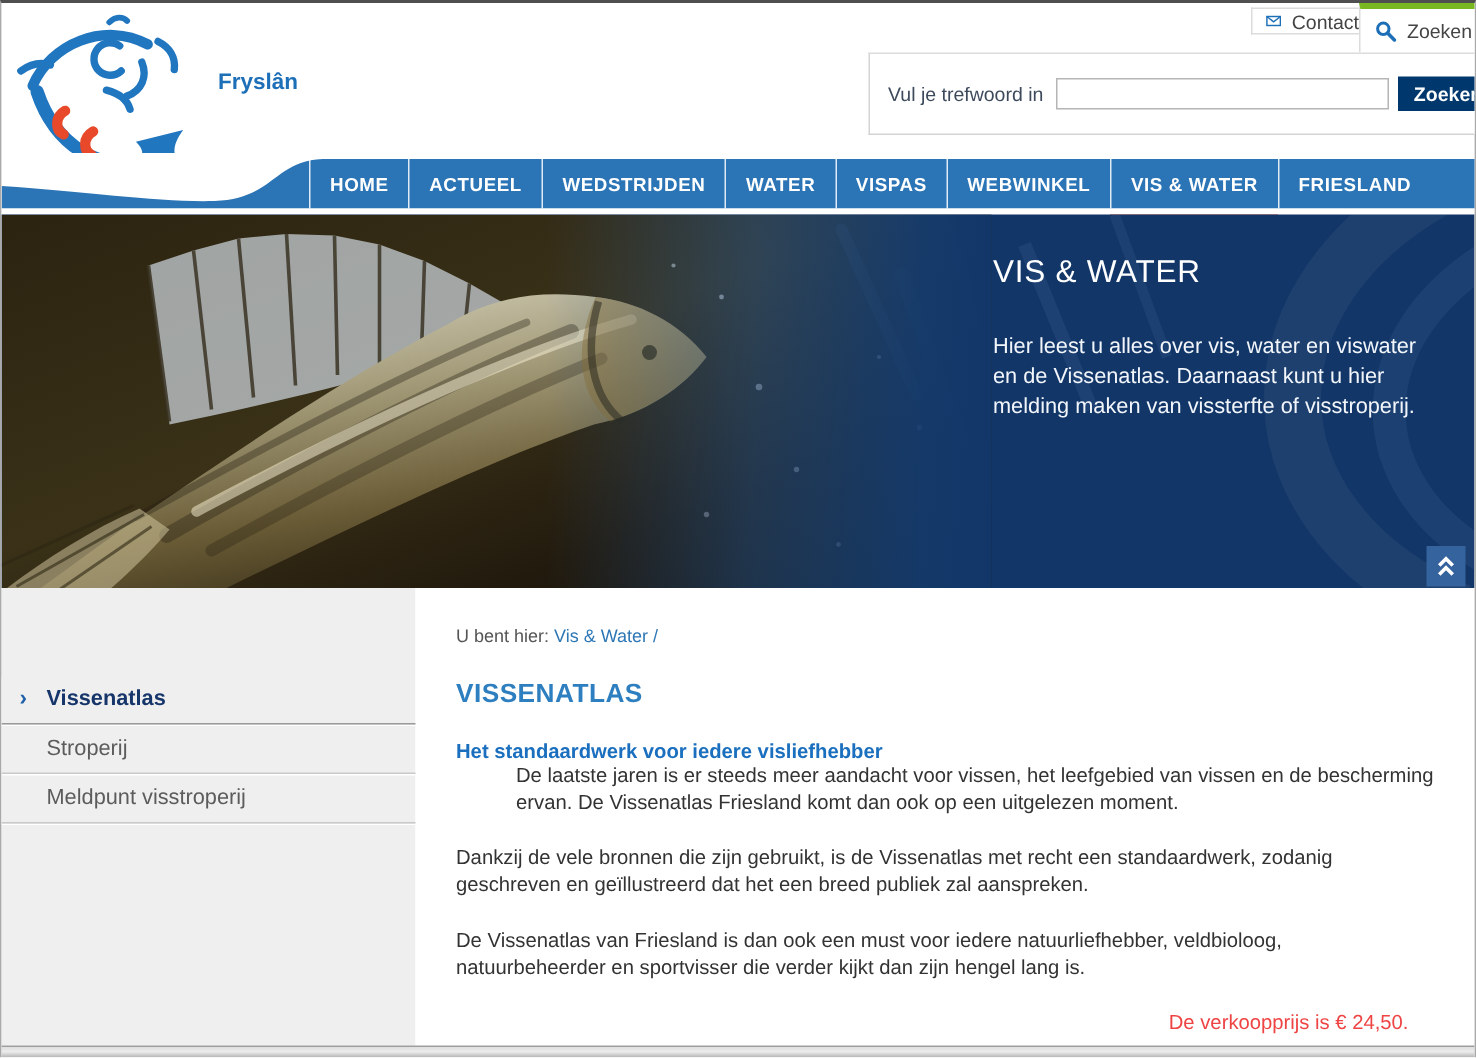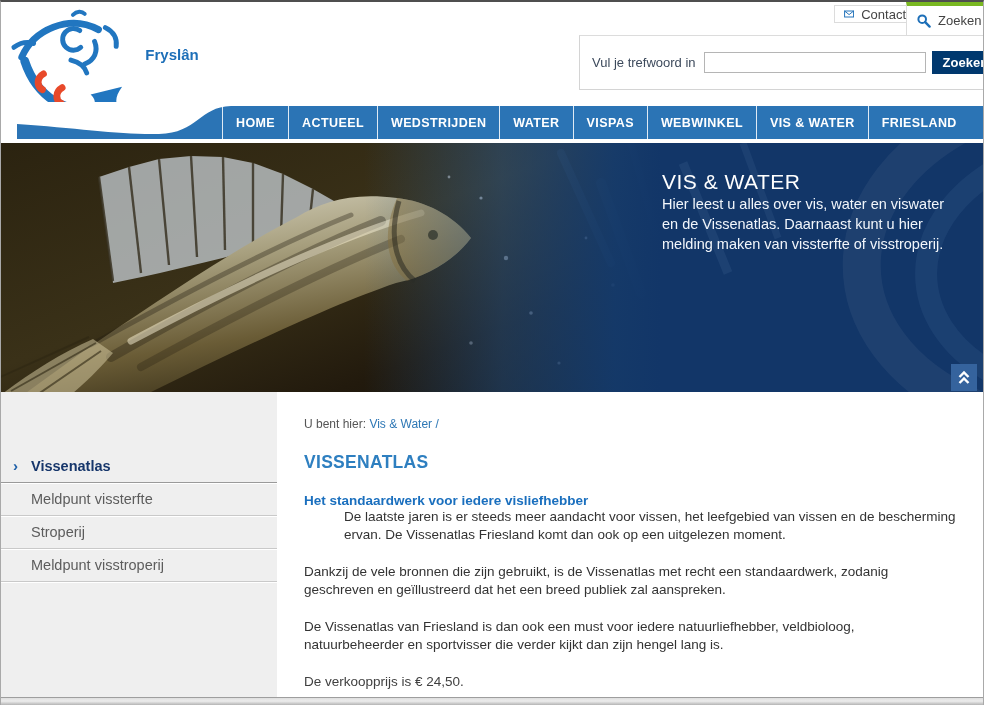--- a/index.html
+++ b/index.html
@@ -23,60 +23,60 @@
                  border-top:4px solid #79b821; border-left:1px solid #dcdcdc; padding-left:10px; }
   .search-panel { position:absolute; left:578px; top:33px; width:482px; height:55px;
                   background:#fff; border:1px solid #d4d4d4; border-top-color:#dcdcdc;
                   display:flex; align-items:center; padding-left:12px; }
   .search-label { font-size:13px; color:#3d4a5c; }
   .search-input { width:222px; height:21px; border:1px solid #b5b5b5; margin-left:8px;
                   font-size:12px; padding:0 4px; }
   .search-btn { margin-left:6px; background:#00386e; color:#fff; border:none;
                 font-size:13px; font-weight:bold; height:23px; padding:0 11px; cursor:pointer; }
   
-  .navzone { position:absolute; top:100px; left:16px; right:0; height:41px; background:#fff; }
+  .navzone { position:absolute; top:100px; left:0; right:0; height:41px; background:#fff; }
   .nav-wave { position:absolute; top:0; left:0; }
   .nav-items { position:absolute; left:205px; top:4px; height:33px; display:flex; }
   .nav-item { position:relative; display:flex; align-items:center; padding:0 13px;
               color:#fff; font-size:12.5px; font-weight:bold; letter-spacing:.4px;
               border-left:1px solid rgba(255,255,255,.85); cursor:pointer; white-space:nowrap; }
   .nav-item.active::after { content:''; position:absolute; left:-1px; right:0; top:100%;
               margin-top:4px; height:5px; background:#e03c1c; }
   
   .hero { position:absolute; top:141px; left:0; right:0; height:249px;
           background:#123668; overflow:hidden; }
   .hero-photo { position:absolute; left:0; top:0; }
   .hero-blend { position:absolute; left:0; top:0; width:660px; height:249px;
     background:linear-gradient(90deg, rgba(18,54,104,0) 55%, rgba(35,90,156,.45) 76%,
                rgba(20,60,112,.92) 93%, #123668 100%); }
   .hero-mark { position:absolute; right:0; top:0; }
   .hero-text { position:absolute; left:661px; top:27px; width:300px; color:#fff; }
   .hero-title { font-size:21px; font-weight:normal; letter-spacing:.5px; }
-  .hero-copy  { font-size:14.5px; line-height:20px; color:#f2f6fb; }
+  .hero-copy  { margin-top:27px; font-size:14.5px; line-height:20px; color:#f2f6fb; }
   .totop { position:absolute; right:6px; top:221px; width:26px; height:27px;
            background:#35639d; display:flex; align-items:center; justify-content:center; cursor:pointer; }
   
   .content { position:absolute; top:390px; left:0; right:0; bottom:8px; display:flex; }
   .sidebar { width:276px; background:#efefef; padding-top:58px; }
   .menu { list-style:none; margin:0; padding:0; }
   .menu li { position:relative; height:33px; display:flex; align-items:center;
              padding-left:30px; font-size:14.5px; color:#5c5c5c; cursor:pointer;
              border-bottom:1px solid #c9c9c9; box-shadow:0 1px 0 #ffffff; }
   .menu li.active { color:#16366b; font-weight:bold; border-bottom-color:#9a9a9a; }
   .menu li.active .arrow { position:absolute; left:12px; top:7px; color:#1d5fa8;
              font-size:15px; font-weight:bold; }
   .main { flex:1; background:#fff; padding:25px 0 0 27px; }
   .crumbs { font-size:12px; color:#555; }
   .crumbs a { color:#2d77b5; text-decoration:none; cursor:pointer; }
   .page-title { margin-top:21px; font-size:17.5px; font-weight:bold; color:#2e7fc0;
                 letter-spacing:.3px; }
   .subhead { margin-top:20px; font-size:13.5px; font-weight:bold; color:#1a6fbe; }
   .para { width:635px; margin:0 0 19px 0; font-size:13.5px; color:#333; line-height:18px; }
   .para.first { margin-top:0;margin-left:40px; }
-  .price { font-size:13.5px; color:#404040; margin-top:0; }
+  .price { font-size:13.5px; color:#ef4444; margin-top:0;text-align:right; }
   
   .bottombar { position:absolute; left:0; right:0; bottom:0; height:8px;
                border-top:1px solid #9e9e9e;
                background:linear-gradient(#dedede, #ececec 45%, #b4b4b4); }
 </style>
 </head>
 <body>
 
 <div class="frame">
 
@@ -242,23 +242,20 @@
 
   <div class="content">
 
     <div class="sidebar">
       <ul class="menu">
         <li class="active">
           <span class="arrow">›</span>
           <span>Vissenatlas</span>
         </li>
         <li>
-          <span>Meldpunt vissterfte</span>
-        </li>
-        <li>
           <span>Stroperij</span>
         </li>
         <li>
           <span>Meldpunt visstroperij</span>
         </li>
       </ul>
     </div>
 
     <div class="main">
       <div class="crumbs"><span>U bent hier: </span><a>Vis &amp; Water /</a>

